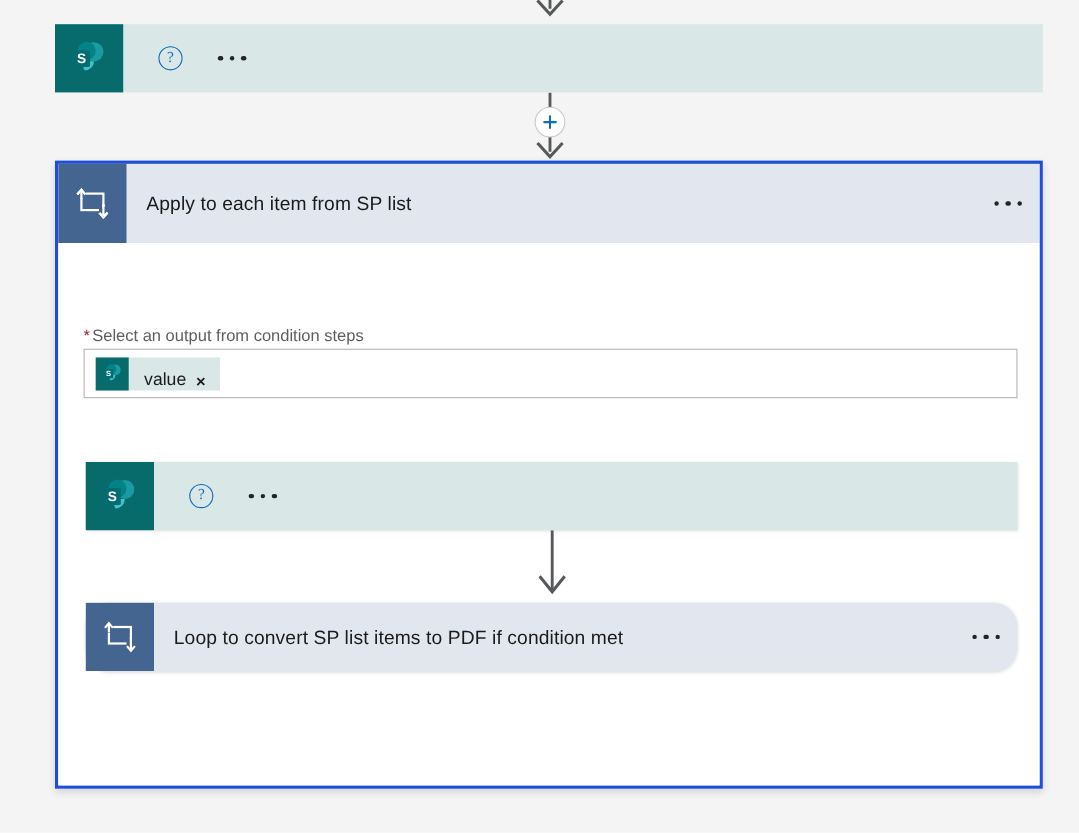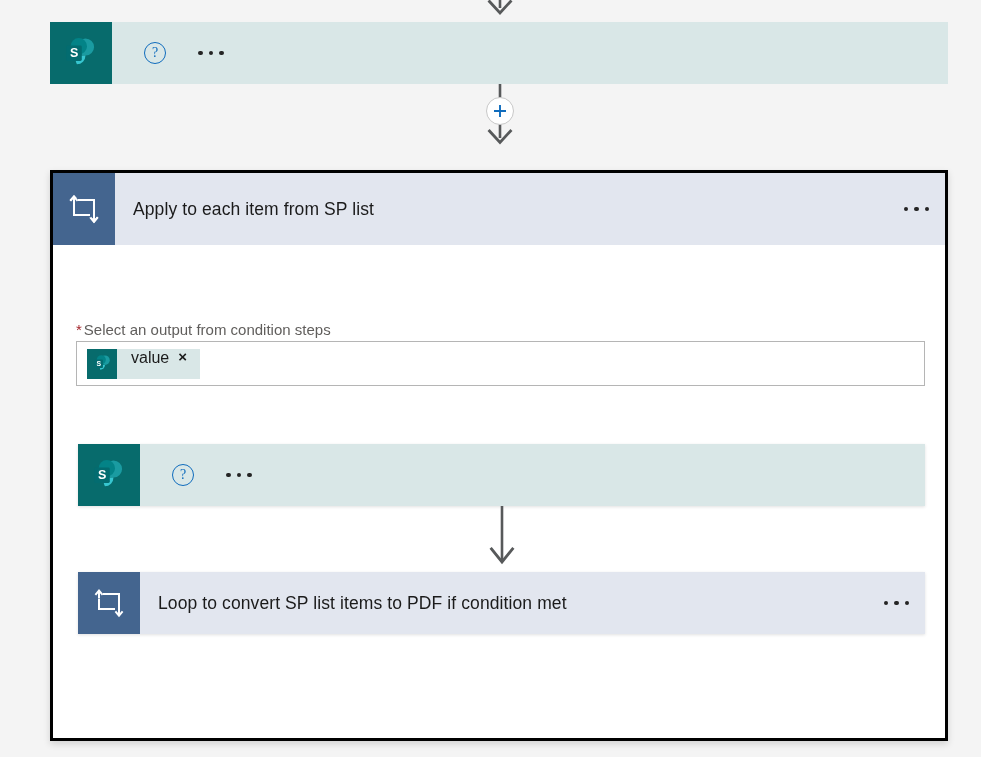--- a/index.html
+++ b/index.html
@@ -124,25 +124,24 @@
   .loop-icon-block { background: #44658f; }
 
   
   #scope-container {
     position: absolute;
     left: 50px;
     top: 146px;
     width: 898px;
     height: 571px;
     background: #ffffff;
-    border: 3px solid #000000;
+    border: 3px solid #1d4ed8;
     box-sizing: border-box;
     box-shadow: 0 3px 7px rgba(0,0,0,0.14);
     z-index: 3;
-    margin-top: 24px;
   }
   #scope-header {
     position: absolute;
     left: 0;
     top: 0;
     width: 100%;
     height: 72px;
     display: flex;
     align-items: stretch;
     background: #e2e6ef;
@@ -179,21 +178,21 @@
     background: #ffffff;
     border: 1px solid #b5b5b5;
     box-sizing: border-box;
     display: flex;
     align-items: center;
     padding-left: 10px;
     cursor: text;
   }
   .token {
     display: flex;
-    align-items: flex-start;
+    align-items: flex-end;
     height: 30px;
     background: #d9e7e7;
   }
   .token-icon {
     width: 30px;
     height: 30px;
     background: #076b6c;
     display: flex;
     align-items: center;
     justify-content: center;
@@ -340,21 +339,21 @@
         </div>
       </div>
 
       <div class="conn" style="left:433px; top:261px; width:32px; height:66px;">
         <svg width="32" height="66" viewBox="0 0 32 66">
           <path d="M16 0 L16 54" stroke="#57595a" stroke-width="2.6" fill="none"></path>
           <path d="M5.5 43 L16 56 L26.5 43" stroke="#57595a" stroke-width="2.8" fill="none" stroke-linecap="square" stroke-linejoin="miter"></path>
         </svg>
       </div>
 
-      <div class="card loop-card" style="left:25px; top:327px; width:847px; height:62px; box-shadow:0 1px 3px rgba(0,0,0,0.12);">
+      <div class="card loop-card" style="left:25px; top:327px; width:847px; height:62px; box-shadow:0 1px 3px rgba(0,0,0,0.12);border-radius:22px;">
         <div class="card-icon loop-icon-block">
           <svg width="34" height="34" viewBox="0 0 34 34">
             <rect x="7" y="8" width="20" height="15" fill="none" stroke="#ffffff" stroke-width="2"></rect>
             <rect x="4" y="5" width="7" height="8" fill="#44658f"></rect>
             <rect x="23" y="19" width="7" height="9" fill="#44658f"></rect>
             <path d="M7 12.5 L7 5.2" stroke="#ffffff" stroke-width="2" fill="none"></path>
             <path d="M3.4 8.8 L7 4.6 L10.6 8.8" stroke="#ffffff" stroke-width="2" fill="none" stroke-linejoin="miter"></path>
             <path d="M27 17.5 L27 29" stroke="#ffffff" stroke-width="2" fill="none"></path>
             <path d="M23.4 25.4 L27 29.6 L30.6 25.4" stroke="#ffffff" stroke-width="2" fill="none" stroke-linejoin="miter"></path>
           </svg>

